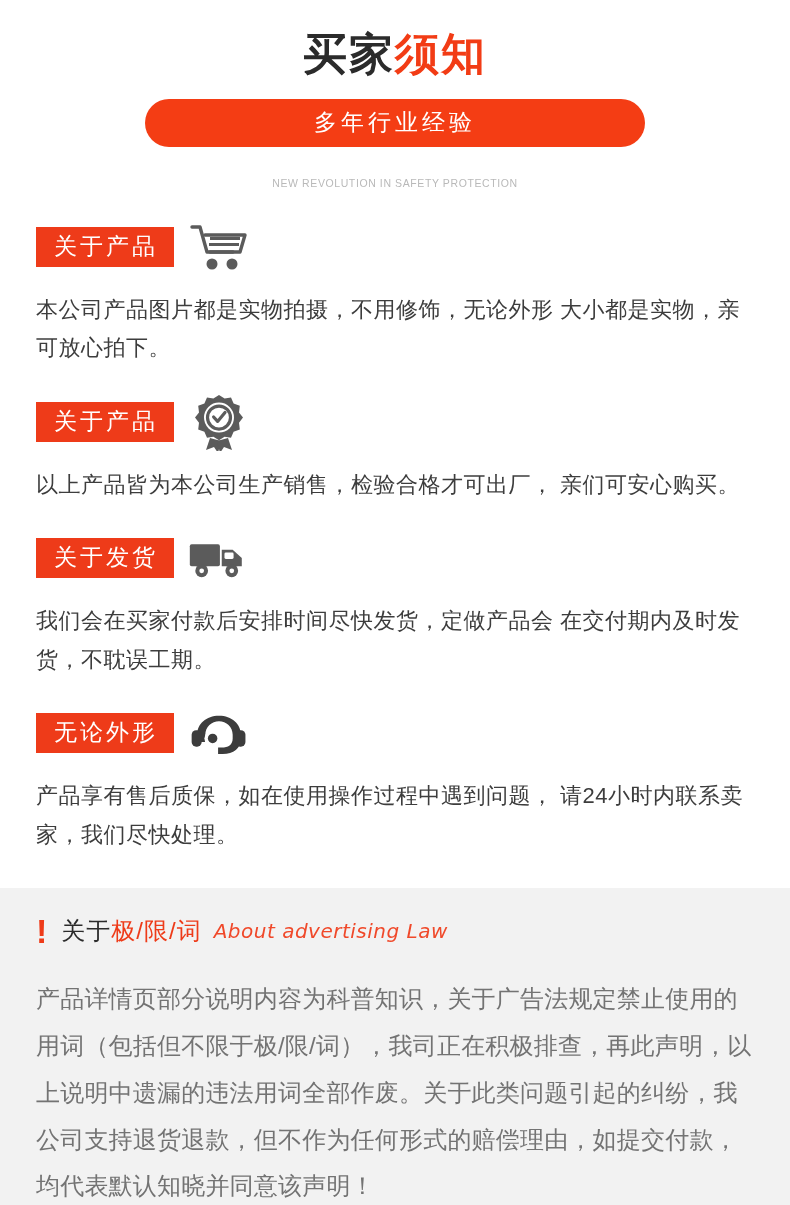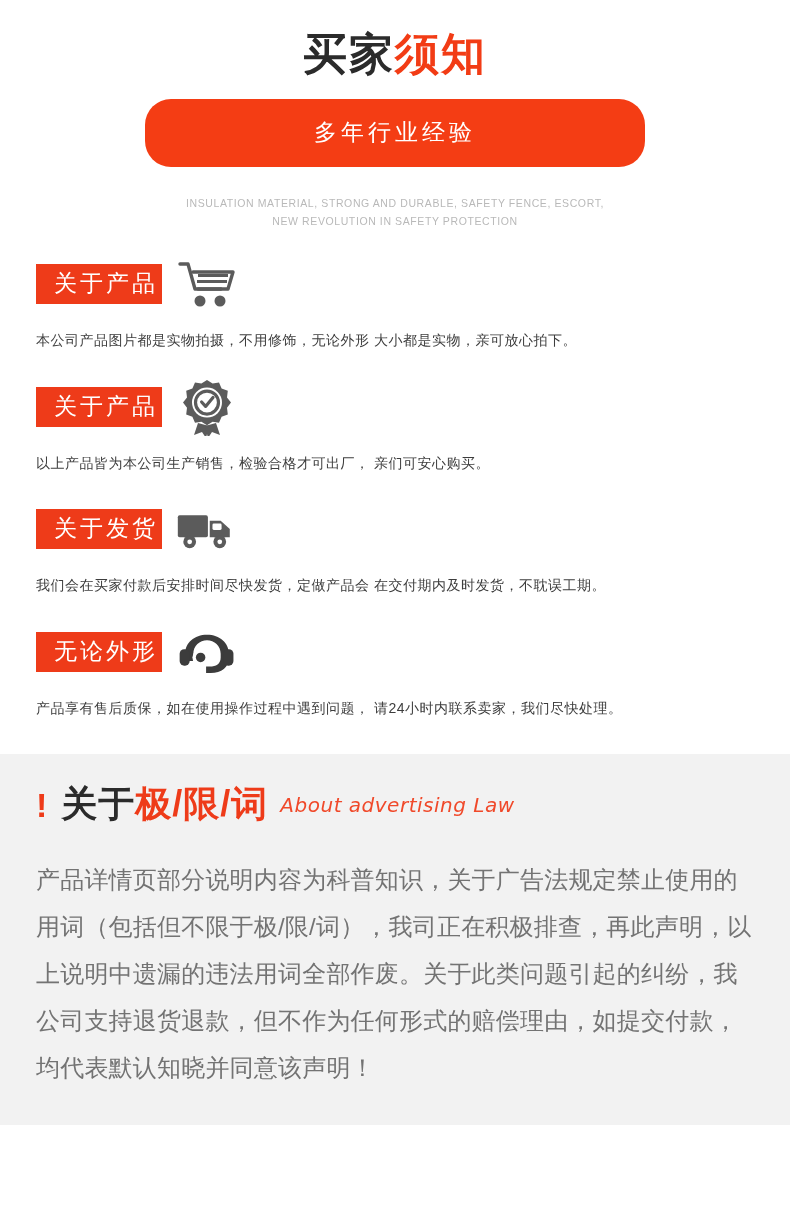--- a/index.html
+++ b/index.html
@@ -35,21 +35,21 @@
     color: #f23c15;
   }
 
   .pill-wrap {
     display: flex;
     justify-content: center;
     margin-top: 18px;
   }
   .pill {
     width: 500px;
-    height: 68px;
+    height: 48px;
     border-radius: 26px;
     background: #f43d14;
     color: #ffffff;
     font-size: 23px;
     letter-spacing: 4px;
     display: flex;
     align-items: center;
     justify-content: center;
     font-weight: normal;
   }
@@ -71,38 +71,38 @@
     display: flex;
     align-items: center;
     gap: 14px;
     margin-top: 26px;
   }
   .tag {
     background: #ee3b19;
     color: #ffffff;
     font-size: 23px;
     letter-spacing: 3px;
-    padding: 8px 4px 9px 18px;
+    padding: 8px 16px 9px 18px;
     display: inline-block;
     line-height: 1;
     white-space: nowrap;
   }
   .sec-icon {
     width: 62px;
     height: 56px;
     display: flex;
     align-items: center;
     justify-content: flex-start;
     flex: 0 0 auto;
   }
   .sec-icon svg { display: block; }
 
   .body-text {
     margin-top: 16px;
-    font-size: 14px;
+    font-size: 22px;
     line-height: 1.75;
     color: #3d3d3d;
     letter-spacing: 0.5px;
   }
 
   
   .law-block {
     margin-top: 34px;
     background: #f2f2f2;
     padding: 26px 36px 34px 36px;
@@ -113,22 +113,22 @@
     gap: 12px;
   }
   .bang {
     color: #ee3b19;
     font-size: 34px;
     font-weight: bold;
     line-height: 1;
     margin-right: 2px;
   }
   .law-title-cn {
-    font-size: 36px;
-    font-weight: bold;
+    font-size: 24px;
+    font-weight: normal;
     color: #2b2b2b;
     letter-spacing: 1px;
   }
   .law-title-cn .accent {
     color: #ee3b19;
   }
   .law-title-en {
     font-size: 20px;
     color: #f0492a;
     letter-spacing: 0.5px;
@@ -152,21 +152,20 @@
     <span>买家</span><span class="accent">须知</span>
   </div>
 
   <div class="pill-wrap">
     <div class="pill">
       <span>多年行业经验</span>
     </div>
   </div>
 
   <div class="sub-en">
-    <div>INSULATION MATERIAL, STRONG AND DURABLE, SAFETY FENCE, ESCORT,</div>
     <div>NEW REVOLUTION IN SAFETY PROTECTION</div>
   </div>
 
   <div class="section">
     <div class="sec-head">
       <span class="tag">关于产品</span>
       <span class="sec-icon">
         <svg width="62" height="52" viewBox="0 0 62 52" aria-hidden="true">
           <g fill="none" stroke="#5b5b5b" stroke-width="3.4" stroke-linecap="round" stroke-linejoin="round">
             <path d="M4 6 h8 l7 25 h26"></path>

